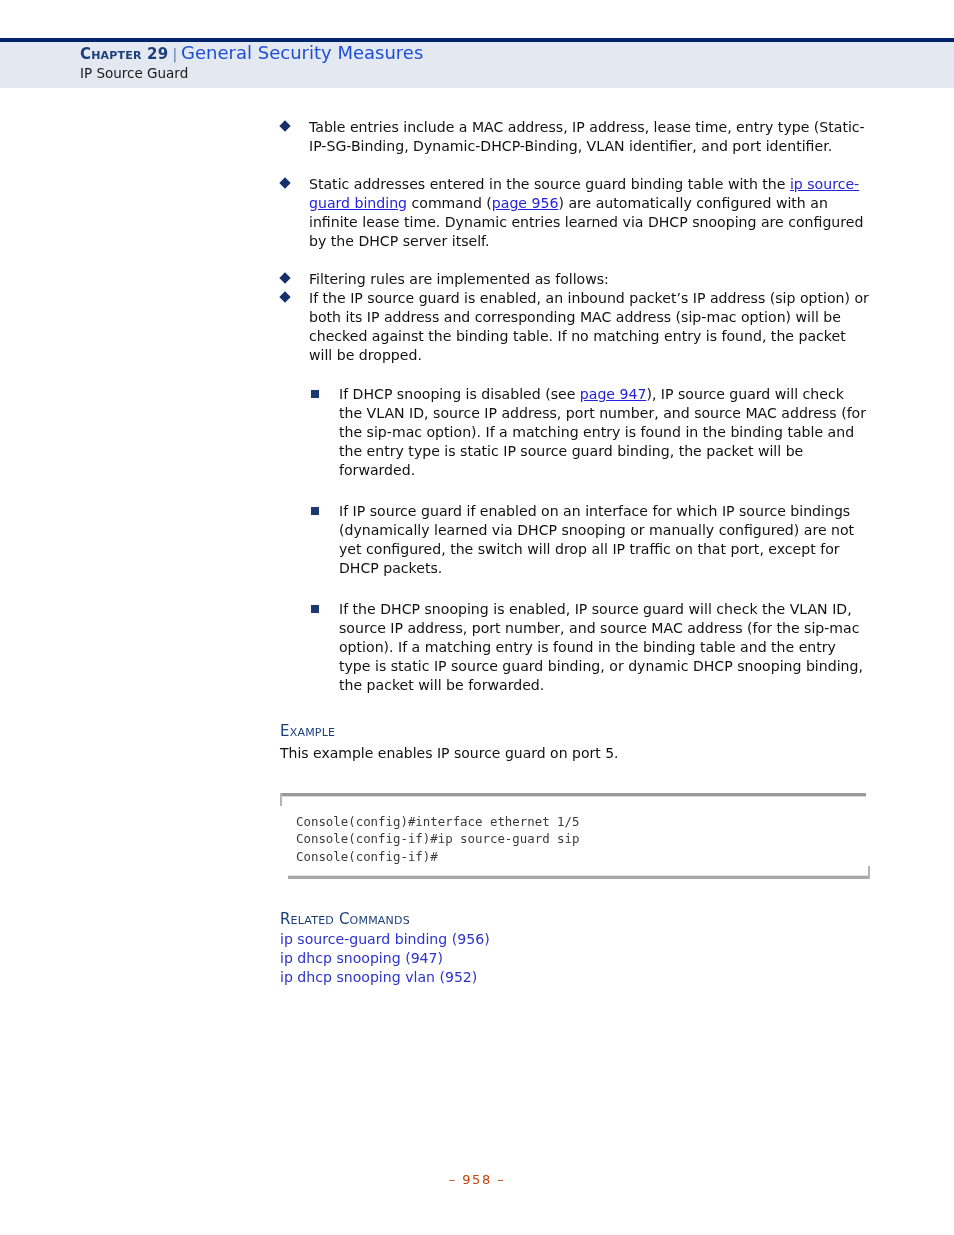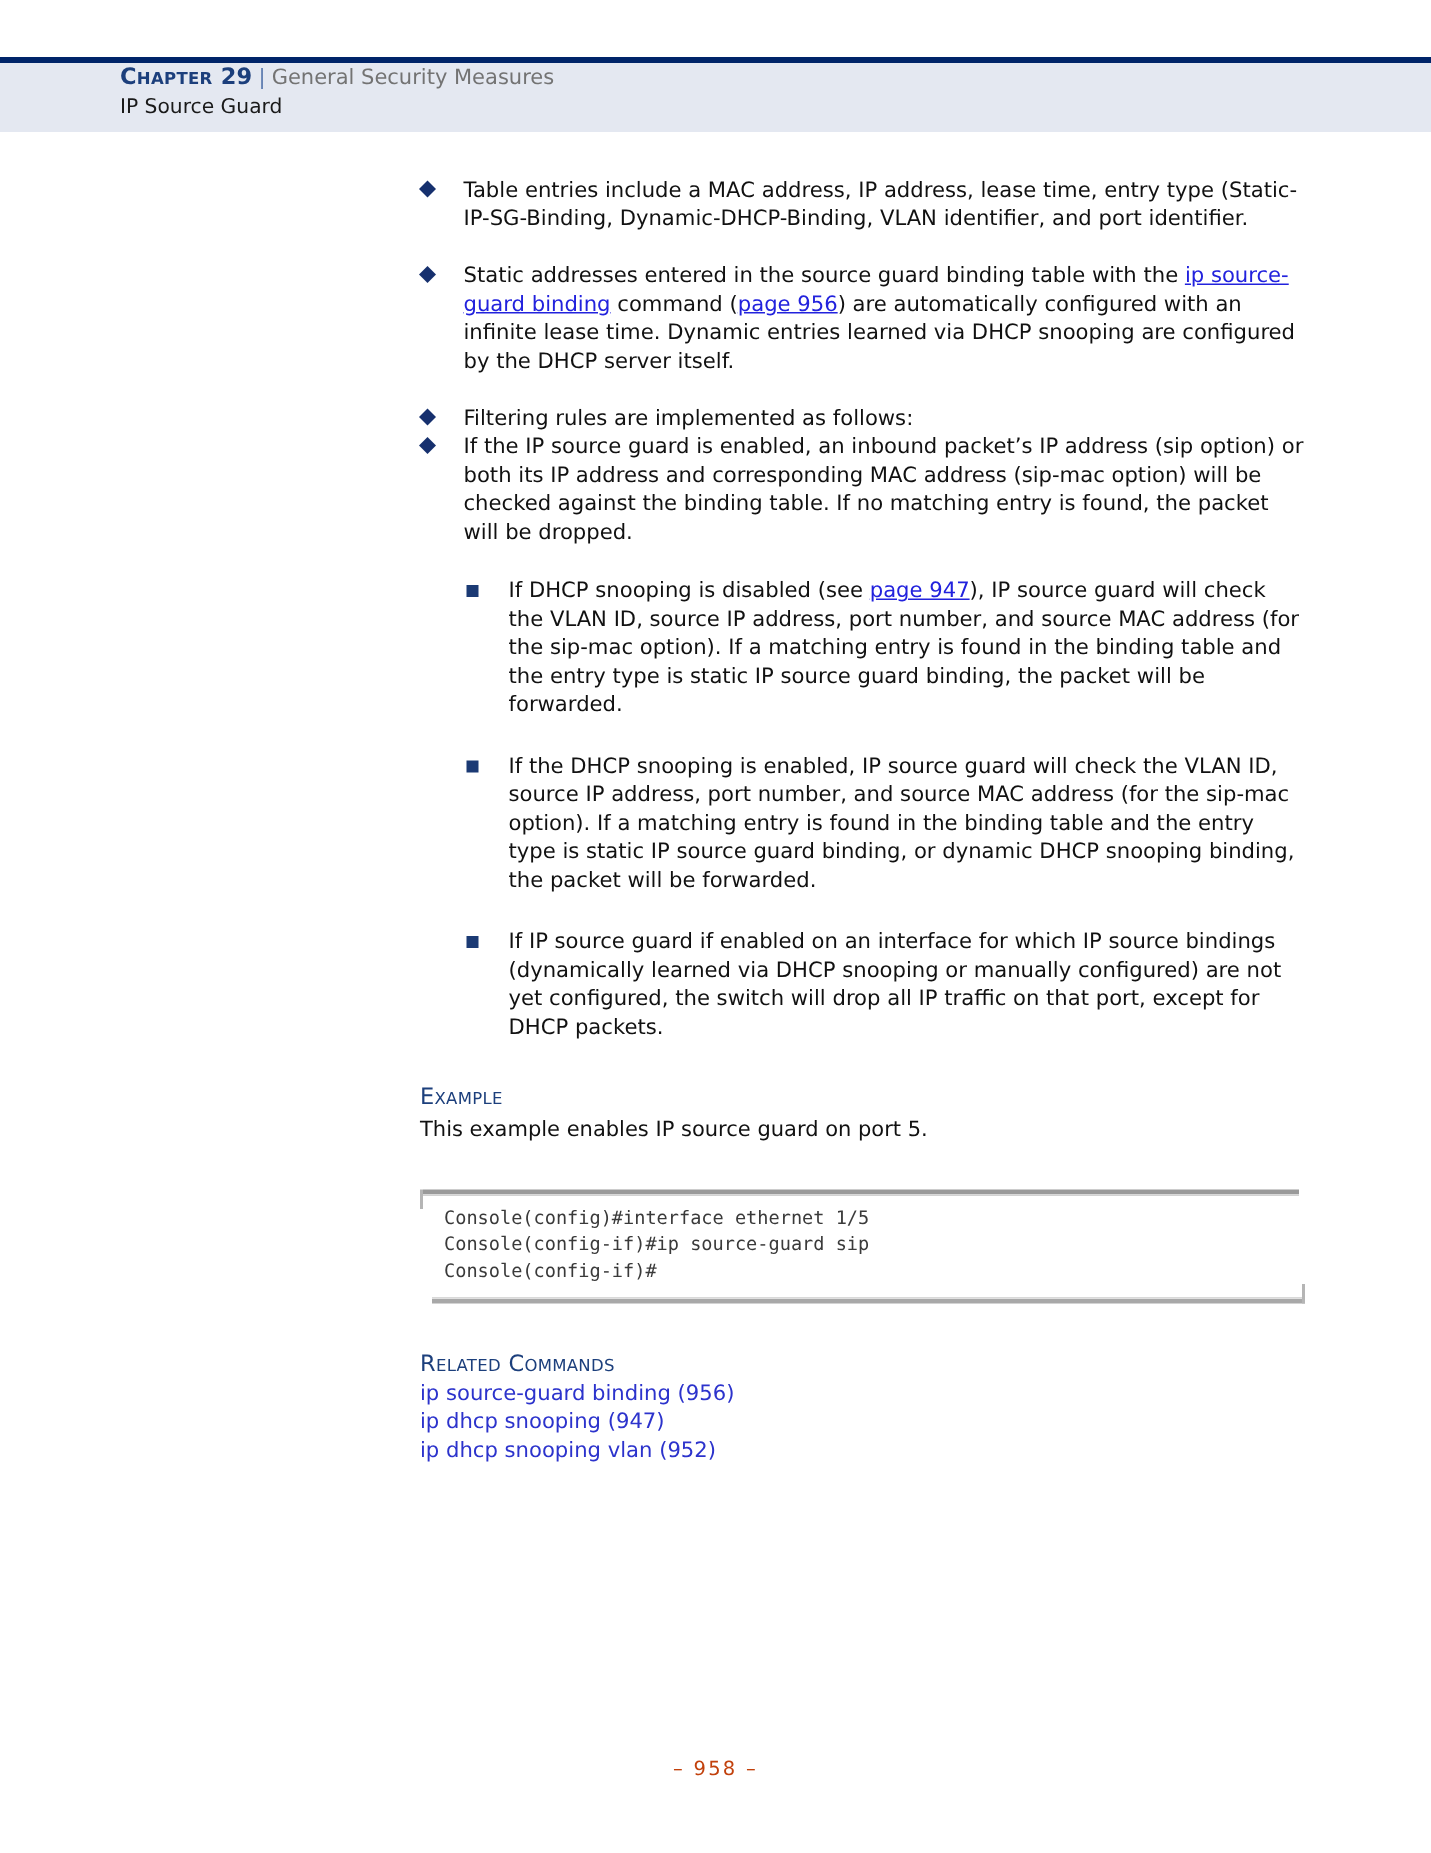--- a/index.html
+++ b/index.html
@@ -44,22 +44,22 @@
     color: #1c3f7c;
     letter-spacing: 0.2px;
     font-size: 15px;
   }
   .hdr-sep {
     color: #5c7bb0;
     padding: 0 4px;
     font-size: 14px;
   }
   .hdr-section {
-    color: #737373;
-    font-size: 14px;
+    color: #1d4ed8;
+    font-size: 18px;
   }
   .hdr-line2 {
     font-size: 13.5px;
     color: #1a1a1a;
     white-space: nowrap;
   }
 
   
   #content {
     position: absolute;
@@ -131,20 +131,21 @@
     color: #111111;
     margin: 4px 0 0 0;
     line-height: 1.345;
   }
 
   
   #code-block {
     position: relative;
     margin-top: 30px;
     width: 590px;
+    padding-top: 10px;
     padding-bottom: 8px;
   }
   #code-top-rule {
     position: absolute;
     left: 2px;
     top: 0;
     width: 584px;
     height: 3px;
     background: #9a9a9a;
     border-bottom: 1px solid #d8d8d8;
@@ -244,26 +245,26 @@
 
     <div class="sub-list">
 
       <div class="sub-item">
         <span class="square-marker"></span>
         <span><span>If DHCP snooping is disabled (see </span><a class="lnk" href="#">page 947</a><span>), IP source guard will check the VLAN ID, source IP address, port number, and source MAC address (for the sip-mac option). If a matching entry is found in the binding table and the entry type is static IP source guard binding, the packet will be forwarded.</span></span>
       </div>
 
       <div class="sub-item">
         <span class="square-marker"></span>
-        <span>If the DHCP snooping is enabled, IP source guard will check the VLAN ID, source IP address, port number, and source MAC address (for the sip-mac option). If a matching entry is found in the binding table and the entry type is static IP source guard binding, or dynamic DHCP snooping binding, the packet will be forwarded.</span>
+        <span>If IP source guard if enabled on an interface for which IP source bindings (dynamically learned via DHCP snooping or manually configured) are not yet configured, the switch will drop all IP traffic on that port, except for DHCP packets.</span>
       </div>
 
       <div class="sub-item">
         <span class="square-marker"></span>
-        <span>If IP source guard if enabled on an interface for which IP source bindings (dynamically learned via DHCP snooping or manually configured) are not yet configured, the switch will drop all IP traffic on that port, except for DHCP packets.</span>
+        <span>If the DHCP snooping is enabled, IP source guard will check the VLAN ID, source IP address, port number, and source MAC address (for the sip-mac option). If a matching entry is found in the binding table and the entry type is static IP source guard binding, or dynamic DHCP snooping binding, the packet will be forwarded.</span>
       </div>
 
 
     </div>
   </div>
 
   <div id="example-block">
     <div class="sec-heading">Example</div>
     <p class="plain-para">This example enables IP source guard on port 5.</p>
   </div>

